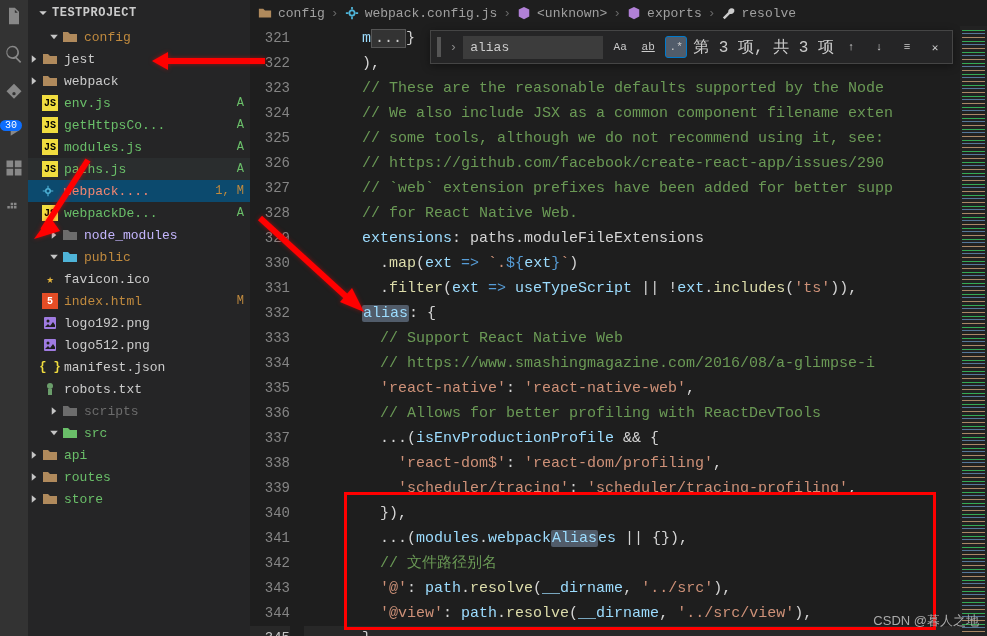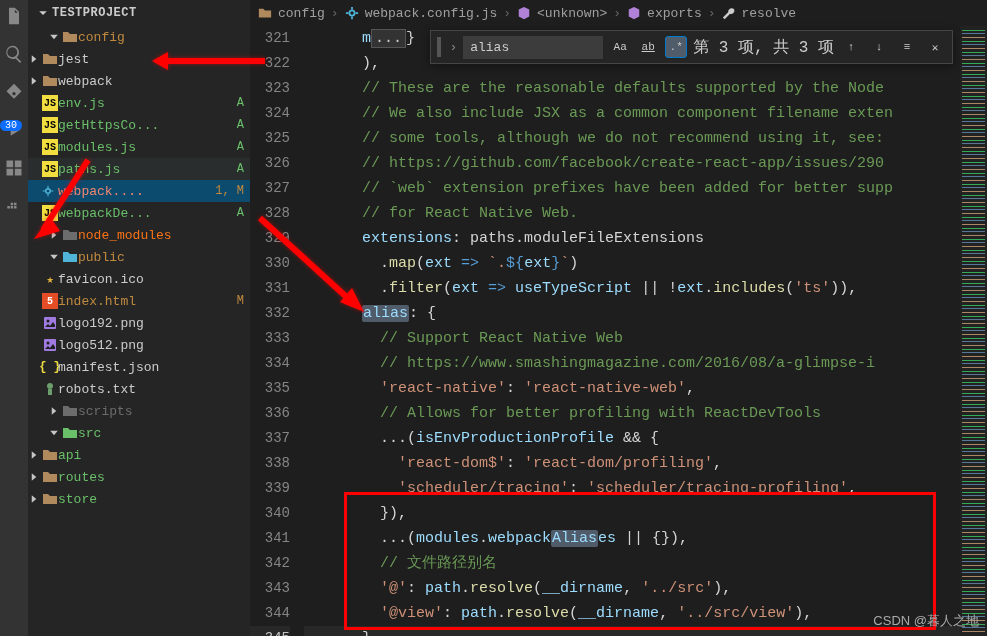--- a/index.html
+++ b/index.html
@@ -8,21 +8,21 @@
 .activity { width:28px; background:#333; display:flex; flex-direction:column; align-items:center; padding-top:6px; gap:18px; }
 .activity .ico { width:20px; height:20px; fill:#888; cursor:pointer; position:relative; }
 .badge { position:absolute; left:0; top:120px; background:#0d6efd; color:#fff; font-size:10px; border-radius:8px; padding:0 5px; z-index:5; }
 .sidebar { width:222px; background:#252526; display:flex; flex-direction:column; font-size:13px; }
 .sb-hdr { padding:6px 10px; color:#ccc; font-weight:bold; font-size:12px; letter-spacing:.5px; display:flex; align-items:center; gap:4px; }
 .tree { overflow:hidden; }
 .row { display:flex; align-items:center; height:22px; padding-right:6px; cursor:pointer; white-space:nowrap; }
 .row.sel { background:#0c4a6e; }
 .row.hov { background:#2a2d2e; }
 .row .chev { width:12px; height:12px; margin-right:2px; fill:#c5c5c5; flex-shrink:0; }
-.row .fico { width:16px; height:16px; margin-right:0; flex-shrink:0; display:flex; align-items:center; justify-content:center; font-size:12px; font-weight:bold; border-radius:2px; }
+.row .fico { width:16px; height:16px; margin-right:6px; flex-shrink:0; display:flex; align-items:center; justify-content:center; font-size:12px; font-weight:bold; border-radius:2px; }
 .row .lbl { flex:1; overflow:hidden; text-overflow:ellipsis; }
 .row .dec { margin-left:auto; padding-left:4px; font-size:12px; }.p1{padding-left:20px}.p2{}.c-js{background:#f1dd3f;color:#000}.c-html{background:#e44d26;color:#fff}
 .dec-A{color:#6abf69}.dec-M{color:#c08a3e}.name-g{color:#6abf69}.name-m{color:#c08a3e}.name-e{color:#f48771}
 .editor { flex:1; position:relative; background:#1e1e1e; display:flex; flex-direction:column; min-width:0; }
 .bc { height:26px; display:flex; align-items:center; gap:6px; padding:0 8px; color:#a0a0a0; font-size:13px; overflow:hidden; }
 .bc .sep { color:#666; }
 .find { position:absolute; top:30px; right:34px; background:#252526; display:flex; align-items:center; height:34px; padding:0 6px; gap:6px; border:1px solid #454545; z-index:10; box-shadow:0 2px 8px rgba(0,0,0,0.4); }
 .find .hdl { width:4px; height:20px; background:#555; margin-right:2px; }
 .find input { background:#3c3c3c; border:1px solid #3c3c3c; color:#ccc; padding:3px 6px; width:140px; font-family:inherit; font-size:13px; outline:none; }
 .find .fb { width:22px; height:22px; display:flex; align-items:center; justify-content:center; color:#ccc; font-size:11px; cursor:pointer; border-radius:3px; }
@@ -164,21 +164,21 @@
         </div>
         <div class="row p1">
           <svg class="chev" viewBox="0 0 16 16">
             <path d="M5 3l6 5-6 5z"></path>
           </svg>
           <span class="fico">
             <svg width="16" height="16" viewBox="0 0 16 16" fill="#6c6c6c">
               <path d="M1 3h5l2 2h7v8H1z"></path>
             </svg>
           </span>
-          <span class="lbl " style="color:#f97316">node_modules</span>
+          <span class="lbl " style="color:#c4b5fd">node_modules</span>
         </div>
         <div class="row p1">
           <svg class="chev" viewBox="0 0 16 16">
             <path d="M3 5l5 6 5-6z"></path>
           </svg>
           <span class="fico">
             <svg width="16" height="16" viewBox="0 0 16 16" fill="#4fb4d8">
               <path d="M1 3h5l2 2h7v8H1z"></path>
             </svg>
           </span>

